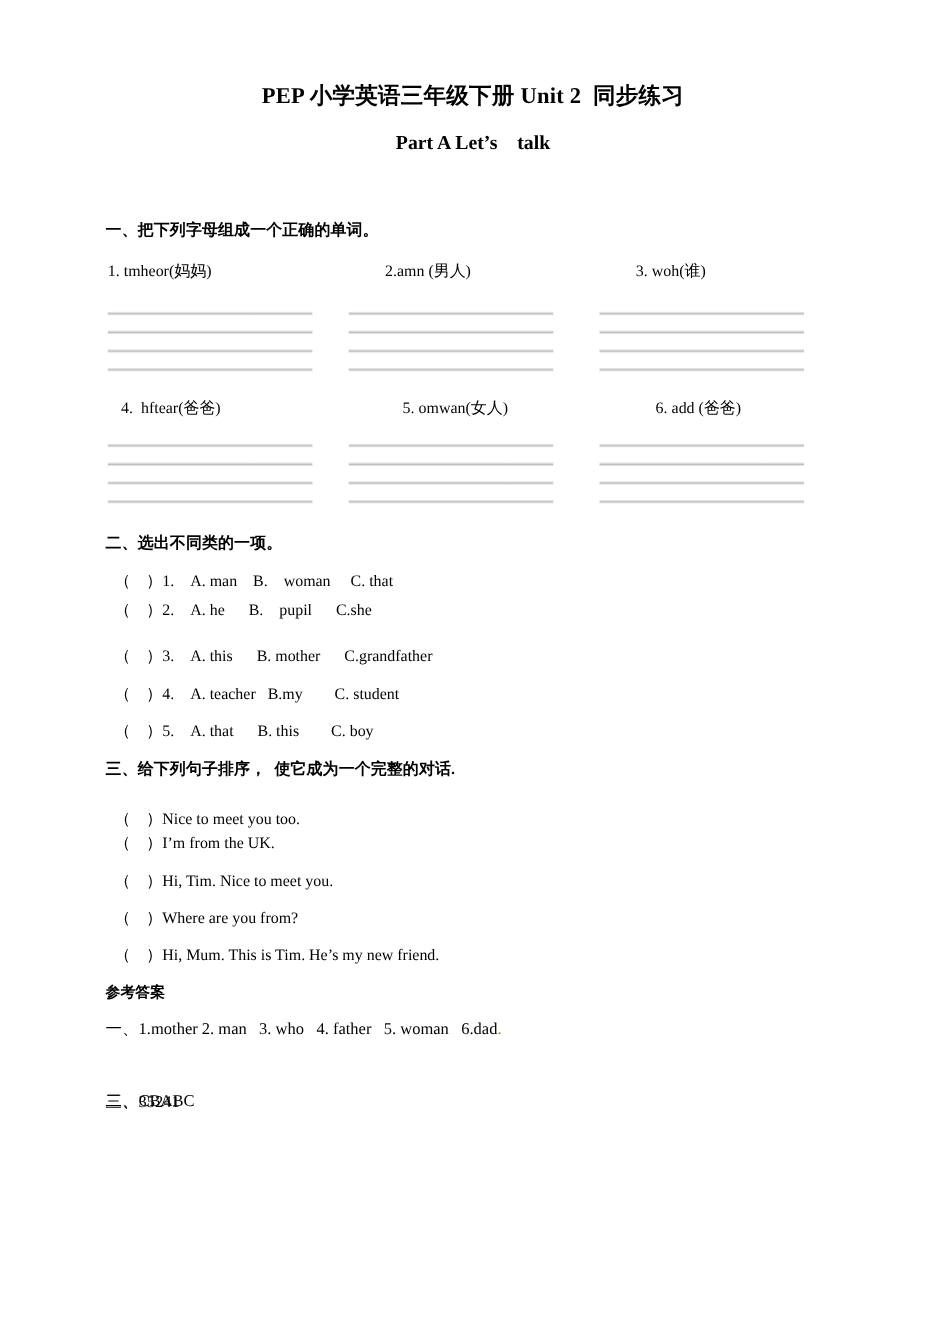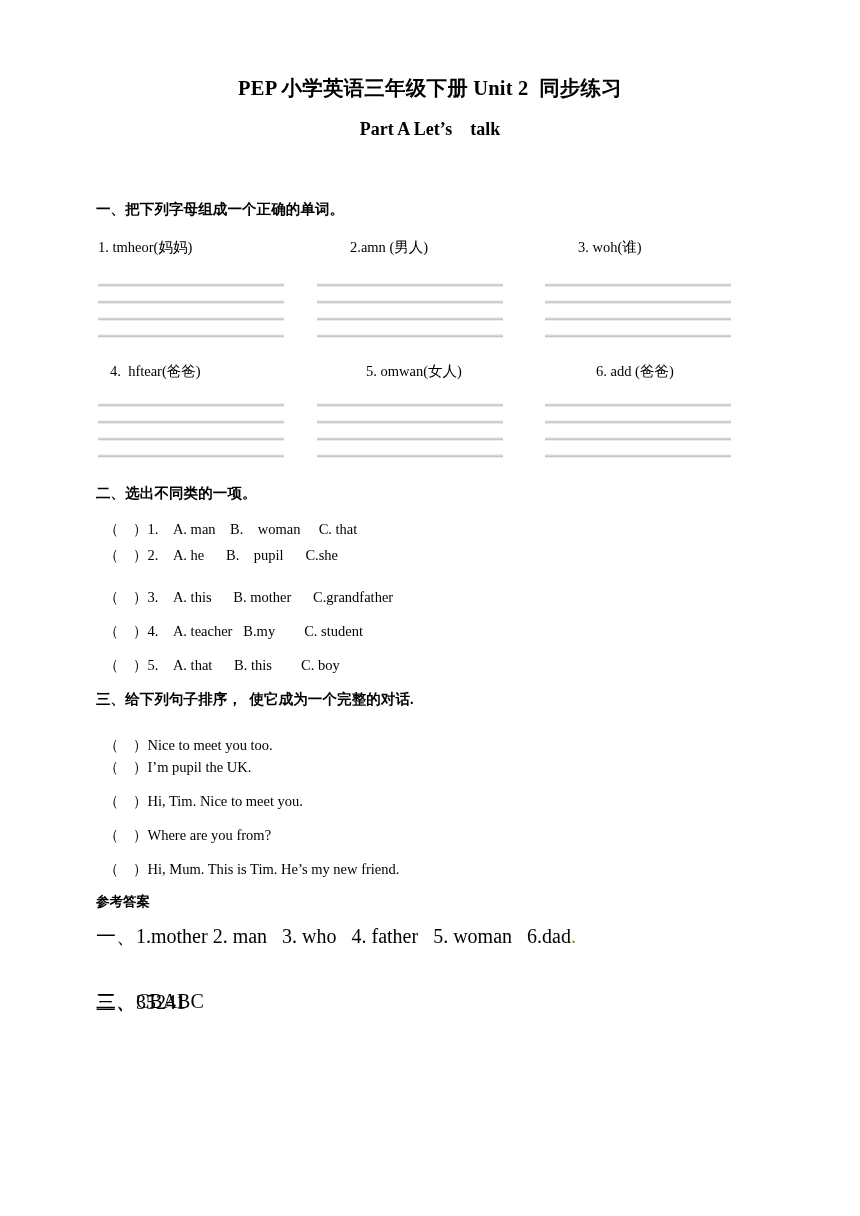--- a/index.html
+++ b/index.html
@@ -119,21 +119,21 @@
   .ans-heading {
     position: absolute;
     left: 96px;
     font-size: 13.5px;
     font-weight: bold;
     white-space: pre;
   }
   .ans-row {
     position: absolute;
     left: 96px;
-    font-size: 20px;
+    font-size: 15px;
     line-height: 20px;
     white-space: pre;
   }
   .dot-yellow { color: #9a8b23; }
 </style>
 </head>
 <body>
 
 <div class="page">
 
@@ -198,21 +198,21 @@
 
   <div class="q-row" style="top:519px;">（    ）1.    A. man    B.    woman     C. that</div>
   <div class="q-row" style="top:545px;">（    ）2.    A. he      B.    pupil      C.she</div>
   <div class="q-row" style="top:587px;">（    ）3.    A. this      B. mother      C.grandfather</div>
   <div class="q-row" style="top:621px;">（    ）4.    A. teacher   B.my        C. student</div>
   <div class="q-row" style="top:655px;">（    ）5.    A. that      B. this        C. boy</div>
 
   <div class="sec-heading" style="top:690px;">三、给下列句子排序，  使它成为一个完整的对话.</div>
 
   <div class="q-row" style="top:723px;margin-top:12px;">（    ）Nice to meet you too.</div>
-  <div class="q-row" style="top:757px;">（    ）I’m pupil the UK.</div>
+  <div class="q-row" style="top:757px;">（    ）I’m from the UK.</div>
   <div class="q-row" style="top:791px;">（    ）Hi, Tim. Nice to meet you.</div>
   <div class="q-row" style="top:825px;">（    ）Where are you from?</div>
   <div class="q-row" style="top:859px;">（    ）Hi, Mum. This is Tim. He’s my new friend.</div>
 
   <div class="ans-heading" style="top:893px;">参考答案</div>
 
   <div class="ans-row" style="top:926px;"><span>一、1.mother 2. man   3. who   4. father   5. woman   6.dad</span><span class="dot-yellow">.</span></div>
   <div class="ans-row" style="top:991px;">二、CBABC</div>
   <div class="ans-row" style="top:992px;">三、35241</div>
 

